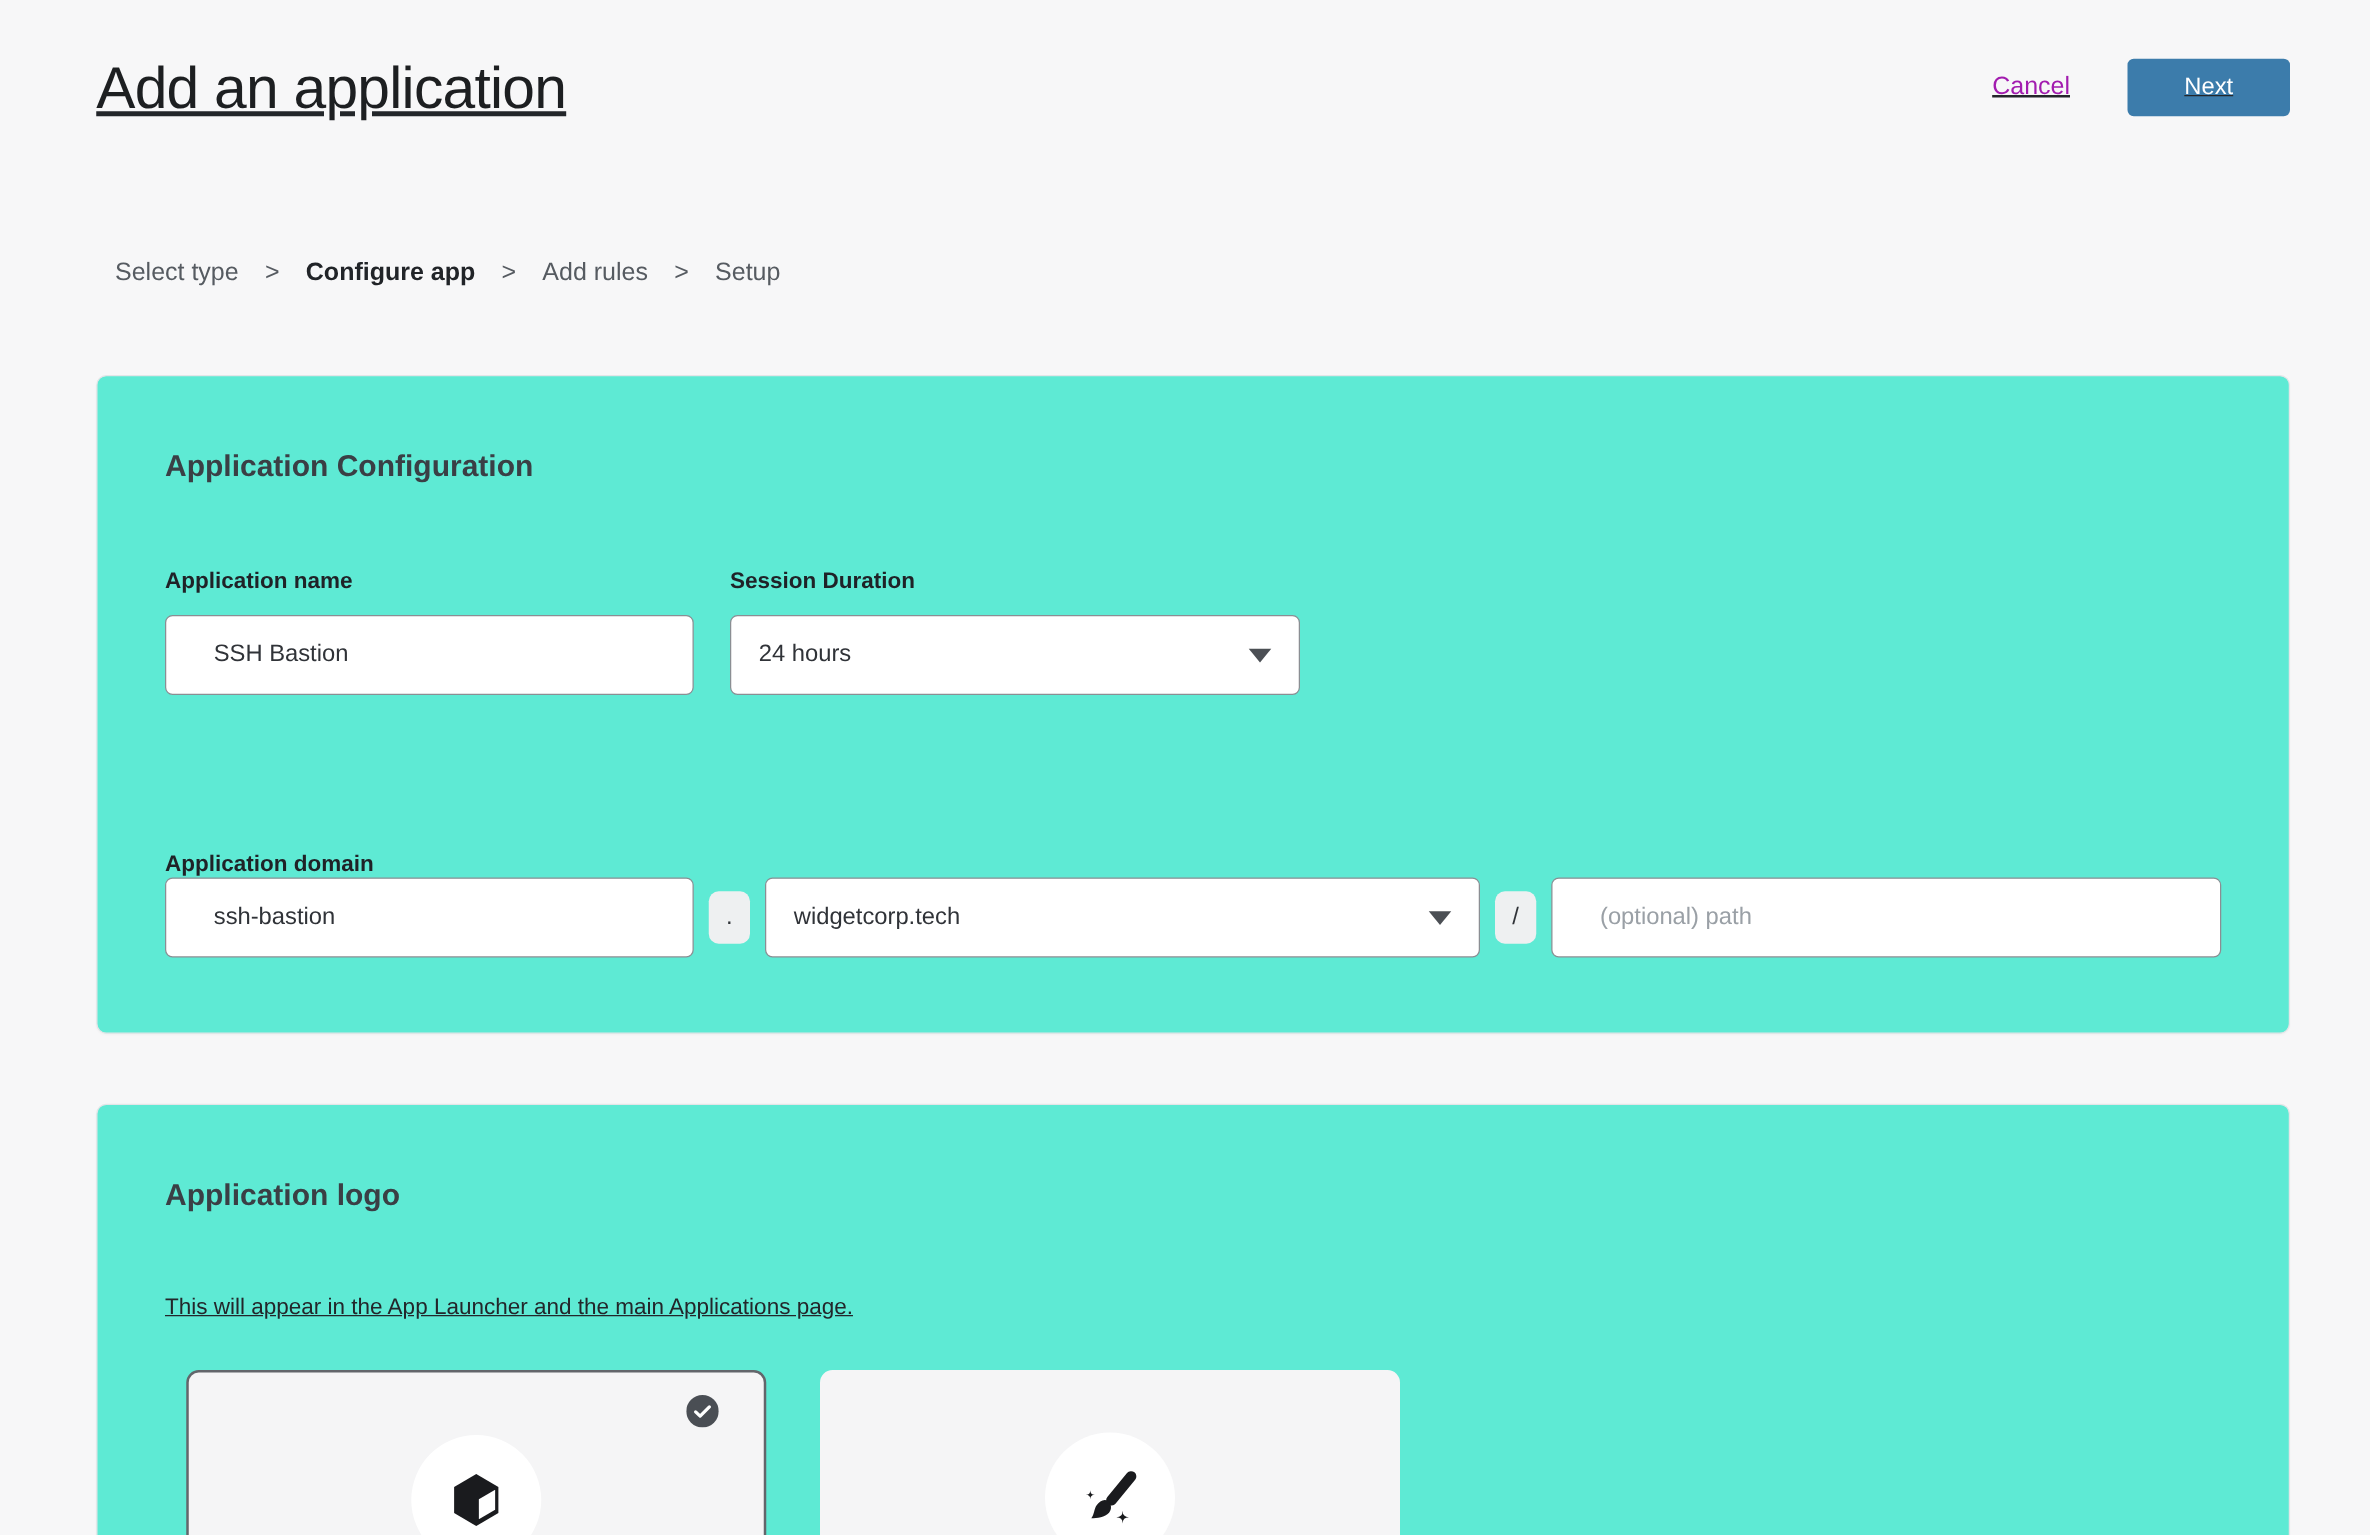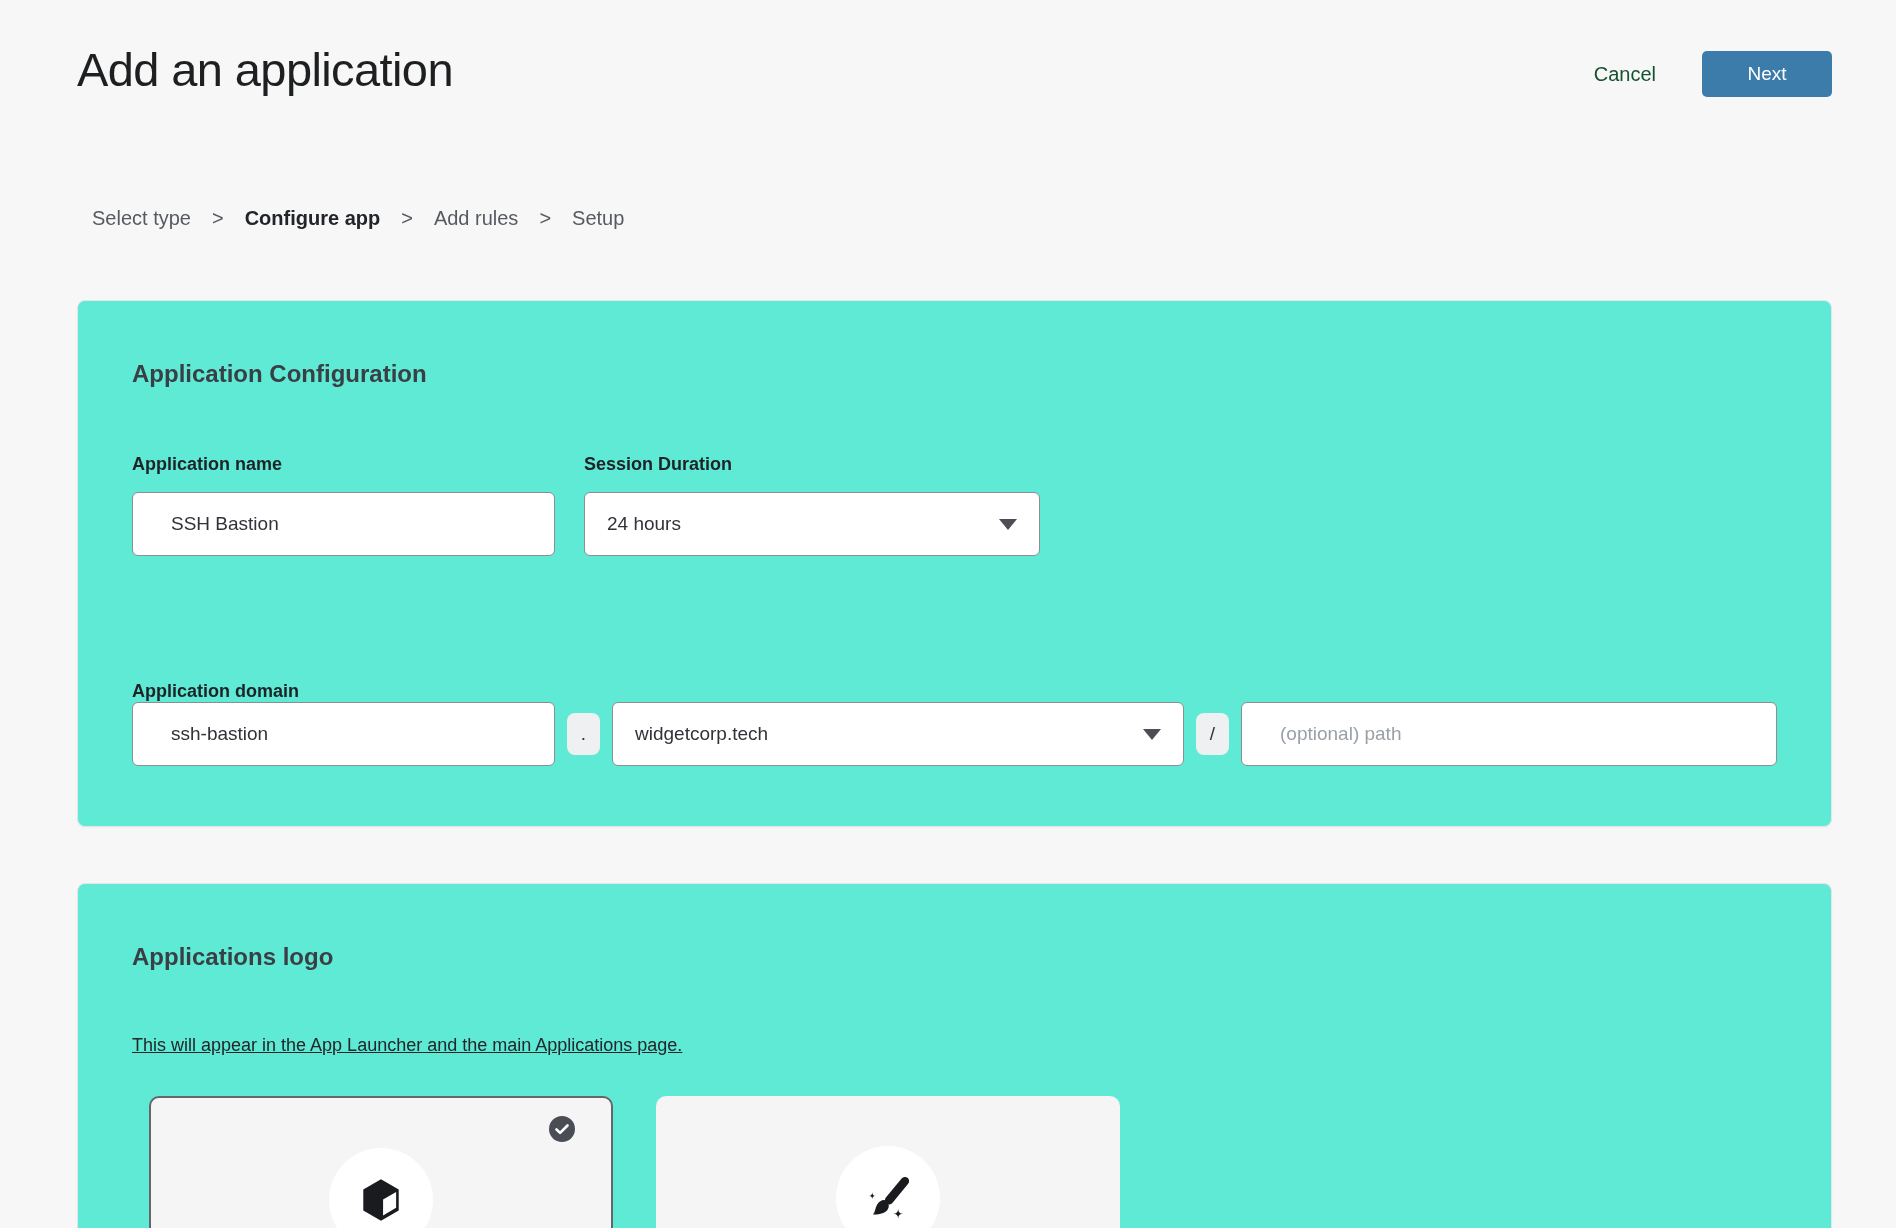--- a/index.html
+++ b/index.html
@@ -7,22 +7,23 @@
   body {
     background:#f7f7f8;
     overflow:hidden;
     font-family:"Liberation Sans","DejaVu Sans",sans-serif;
     color:#23262a;
   }
   .page { width:1896px; height:1228px; position:relative; }
 
   
   .header-row {
-    display:flex; align-items:flex-end; justify-content:space-between;
+    display:flex; align-items:center; justify-content:space-between;
     padding:42px 64px 0 77px;
+    text-decoration:underline;
   }
   .page-title {
     font-size:47px; font-weight:400; letter-spacing:-0.6px; color:#1d1f21;
   }
   .header-actions { display:flex; align-items:center; gap:46px; }
   .cancel-link {
     font-size:20px; color:#2e6e9e; cursor:pointer; text-decoration:none;
   }
   .next-button {
     width:130px; height:46px; border:none; border-radius:5px;
@@ -104,21 +105,21 @@
   }
 </style>
 </head>
 <body style="background: rgb(247, 247, 248);">
 
 <div class="page">
 
   <div class="header-row">
     <h1 class="page-title">Add an application</h1>
     <div class="header-actions">
-      <a class="cancel-link" style="color: #14532d;">Cancel</a>
+      <a class="cancel-link" style="color: #a21caf;">Cancel</a>
       <button class="next-button" style="background: rgb(60, 124, 171);">Next</button>
     </div>
   </div>
 
   <nav class="breadcrumb">
     <span class="step">Select type</span>
     <span class="sep">&gt;</span>
     <span class="step active">Configure app</span>
     <span class="sep">&gt;</span>
     <span class="step">Add rules</span>
@@ -152,21 +153,21 @@
           <span>widgetcorp.tech</span>
           <span class="caret"></span>
         </div>
         <span class="sep-badge">/</span>
         <input class="text-input path-input" type="text" placeholder="(optional) path" style="">
       </div>
     </div>
   </section>
 
   <section class="card logo-card">
-    <h2>Applications logo</h2>
+    <h2>Application logo</h2>
     <p>This will appear in the App Launcher and the main Applications page.</p>
 
     <div class="logo-options">
 
       <div class="logo-box selected" style="border-color: rgb(99, 102, 107);">
         <span class="check-badge">
           <svg viewBox="0 0 26 26" width="26" height="26">
             <circle cx="13" cy="13" r="13" fill="#4a4e54"></circle>
             <path d="M7.5 13.5l3.6 3.4L18.5 9.5" fill="none" stroke="#ffffff" stroke-width="2.6" stroke-linecap="round" stroke-linejoin="round"></path>
           </svg>

